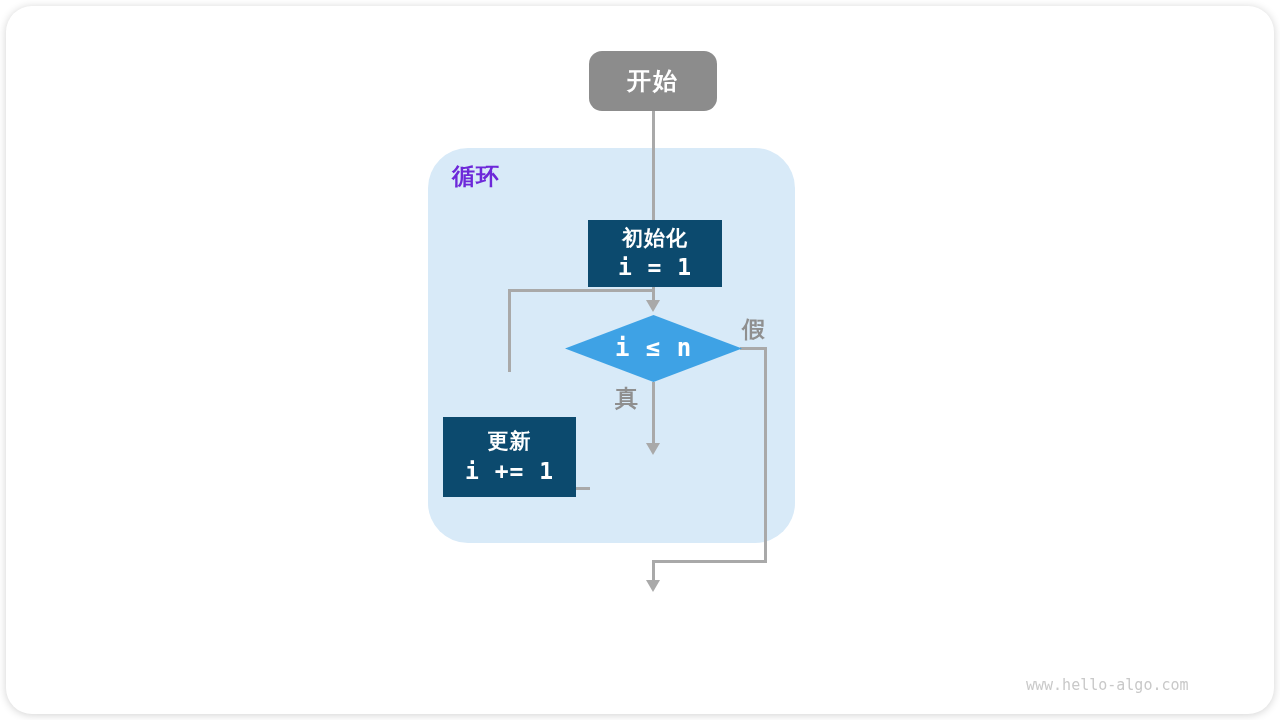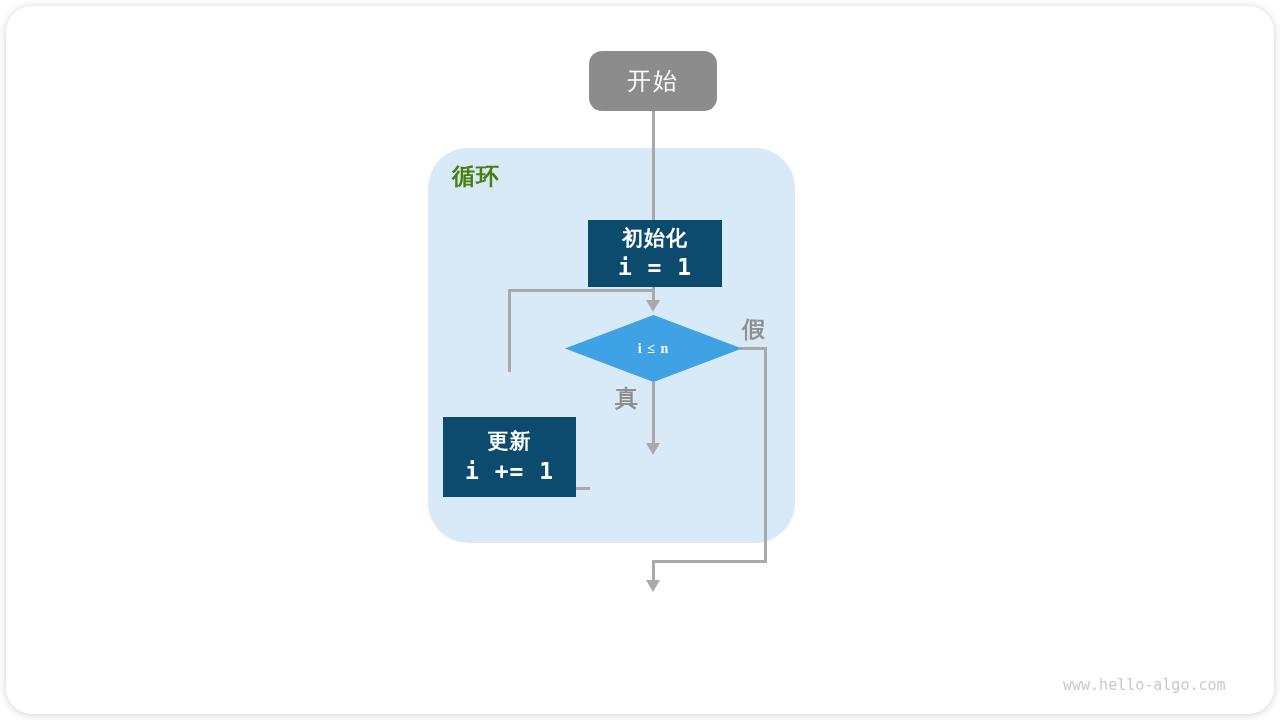--- a/index.html
+++ b/index.html
@@ -6,49 +6,49 @@
   html,body { width:1280px; height:720px; background:#ffffff; overflow:hidden;
               font-family:"Liberation Sans", sans-serif; }
   .card { position:absolute; left:6px; top:6px; width:1268px; height:708px;
           background:#ffffff; border-radius:26px;
           box-shadow:0 1px 9px rgba(0,0,0,0.18); }
   .stage { position:absolute; left:0; top:0; width:1280px; height:720px; }
 
   .loop-box { position:absolute; left:428px; top:148px; width:367px; height:395px;
               background:#d8eaf8; border-radius:40px; z-index:0; }
   .loop-label { position:absolute; left:452px; top:161px; font-size:23px;
-                font-weight:700; color:#4d7c0f; z-index:3; letter-spacing:1px; }
+                font-weight:700; color:#6d28d9; z-index:3; letter-spacing:1px; }
 
   .line { position:absolute; background:#a9a9a9; z-index:1; }
   .arrow { position:absolute; width:0; height:0; z-index:1; }
   .arrow.down { border-left:7px solid transparent; border-right:7px solid transparent;
                 border-top:12px solid #a9a9a9; }
   .arrow.up   { border-left:7px solid transparent; border-right:7px solid transparent;
                 border-bottom:12px solid #a9a9a9; }
 
   .node { position:absolute; display:flex; flex-direction:column; align-items:center;
           justify-content:center; color:#ffffff; z-index:2; text-align:center; }
   .node.gray  { background:#8c8c8c; border-radius:13px; }
   .node.blue  { background:#0c4a6e;margin-top:45px; }
   .node.green { background:#86b97d; }
-  .big-label  { font-size:24px; font-weight:400; letter-spacing:2px; }
+  .big-label  { font-size:24px; font-weight:700; letter-spacing:2px; }
   .zh   { font-size:21px; font-weight:600; line-height:1.3; letter-spacing:1px; }
   .code { font-family:"DejaVu Sans Mono", monospace; font-size:23px; font-weight:700;
           line-height:1.4; letter-spacing:1px; }
 
   .diamond { position:absolute; left:565px; top:315px; width:177px; height:67px;
              background:#3ea2e5; z-index:2; display:flex; align-items:center;
              justify-content:center; color:#fff;
              clip-path:polygon(50% 0, 100% 50%, 50% 100%, 0 50%); }
-  .diamond .code { font-size:14px;font-family:Liberation Serif, serif; }
+  .diamond .code { font-size:24px; }
 
   .edge-label { position:absolute; font-size:23px; font-weight:700; color:#8f8f8f;
                 z-index:3; }
 
-  .watermark { position:absolute; left:1063px; top:676px;
+  .watermark { position:absolute; left:1026px; top:676px;
                font-family:"DejaVu Sans Mono", monospace; font-size:15px;
                color:#c9c9c9; z-index:3; }
 </style>
 </head>
 <body>
 
 <div class="card"></div>
 
 <div class="stage">
 

